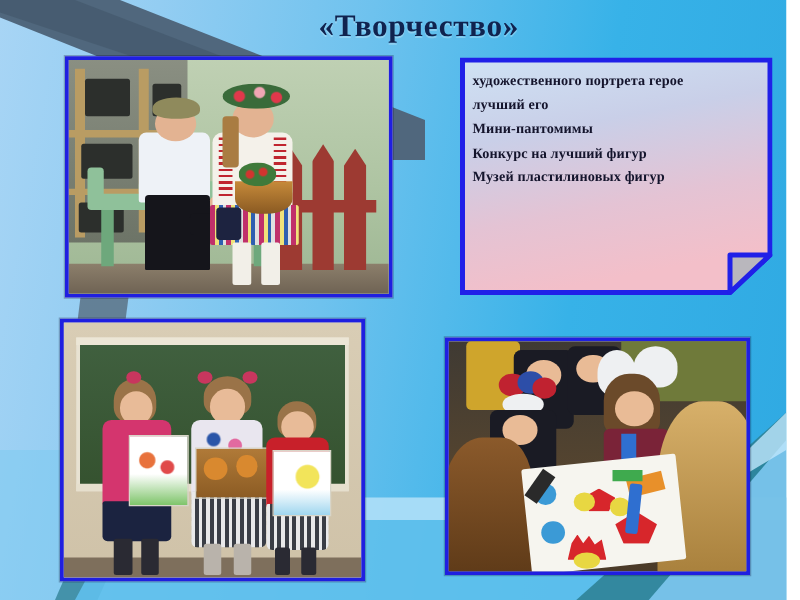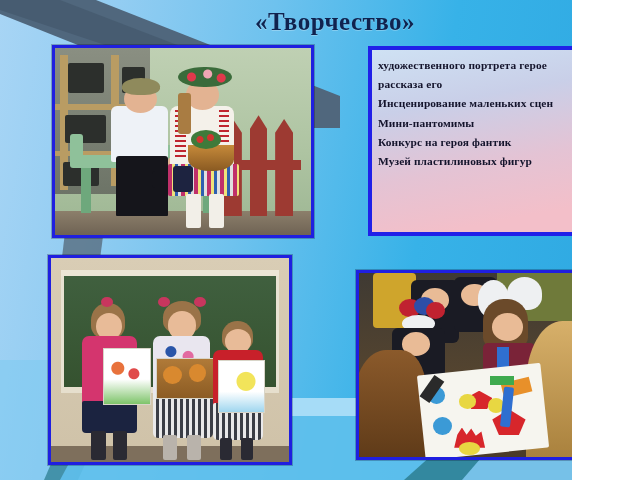--- a/index.html
+++ b/index.html
@@ -2,21 +2,21 @@
 <html><head>
 <meta charset="utf-8">
 <style>
   html, body {
     margin: 0;
     padding: 0;
     background: #ffffff;
   }
   #slide {
     position: relative;
-    width: 572px;
+    width: 629px;
     height: 480px;
     overflow: hidden;
     font-family: "Liberation Serif", "DejaVu Serif", serif;
     background: linear-gradient(100deg,
         #a8d5f5 0%,
         #93cdf2 18%,
         #6ec2ee 42%,
         #37b2e8 70%,
         #2fa9e2 100%);
   }
@@ -332,21 +332,20 @@
           <stop offset="35%" stop-color="#c9cfe8"></stop>
           <stop offset="70%" stop-color="#e4c3d4"></stop>
           <stop offset="100%" stop-color="#f3bfc9"></stop>
         </linearGradient>
       </defs>
       <path d="M2,2 L248,2 L248,158 L216,188 L2,188 Z" fill="url(#calloutFill)" stroke="#2020e8" stroke-width="4"></path>
       <path d="M248,158 L216,158 L216,188 Z" fill="#b9b7bd" stroke="#2020e8" stroke-width="4" stroke-linejoin="round"></path>
     </svg>
     <div id="callout-text">
       <div class="ln">художественного портрета герое</div>
-      <div class="ln">рассказа его</div>
-      <div class="ln">Инсценирование маленьких сцен</div>
+      <div class="ln">лучший его</div>
       <div class="ln">Мини-пантомимы</div>
-      <div class="ln">Конкурс на героя фантик</div>
+      <div class="ln">Конкурс на лучший фигур</div>
       <div class="ln">Музей пластилиновых фигур</div>
     </div>
   </div>
 
 </div>
 
 </body></html>

